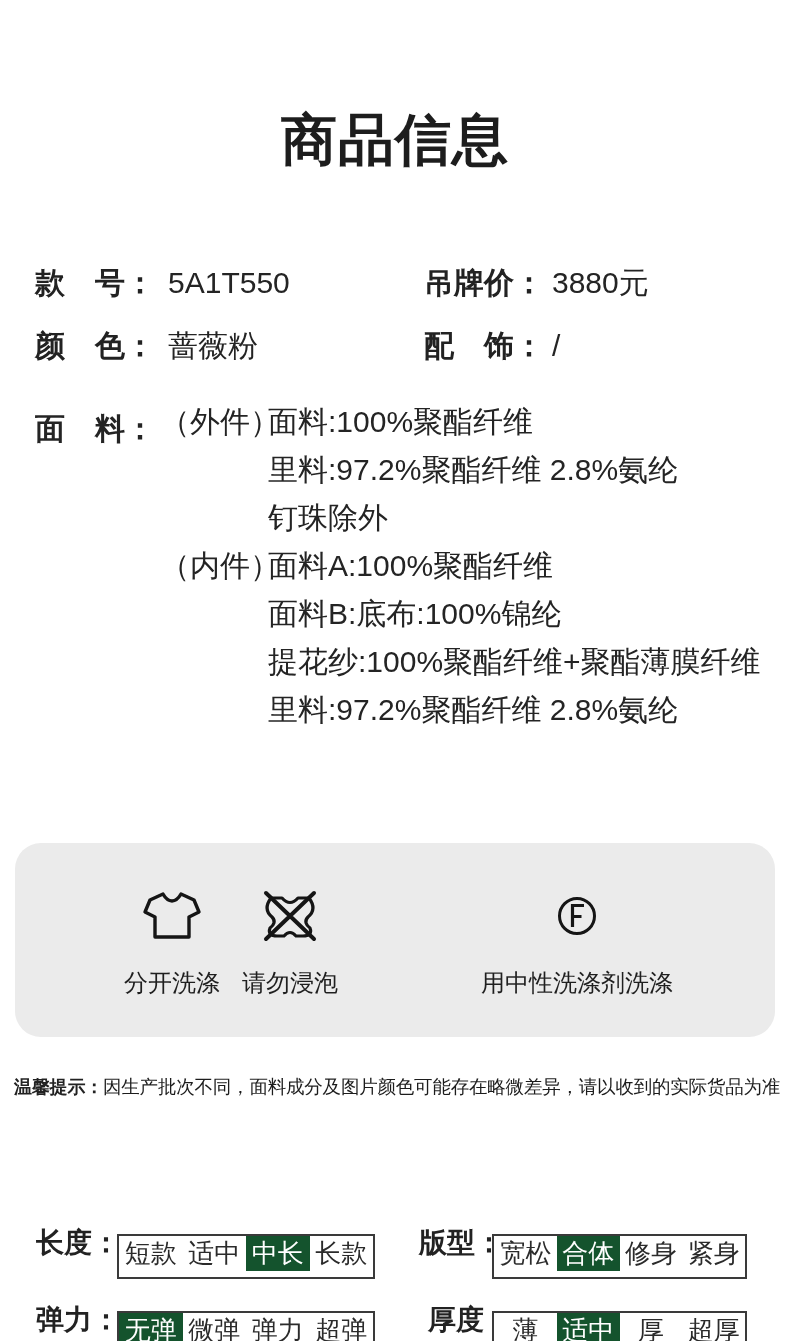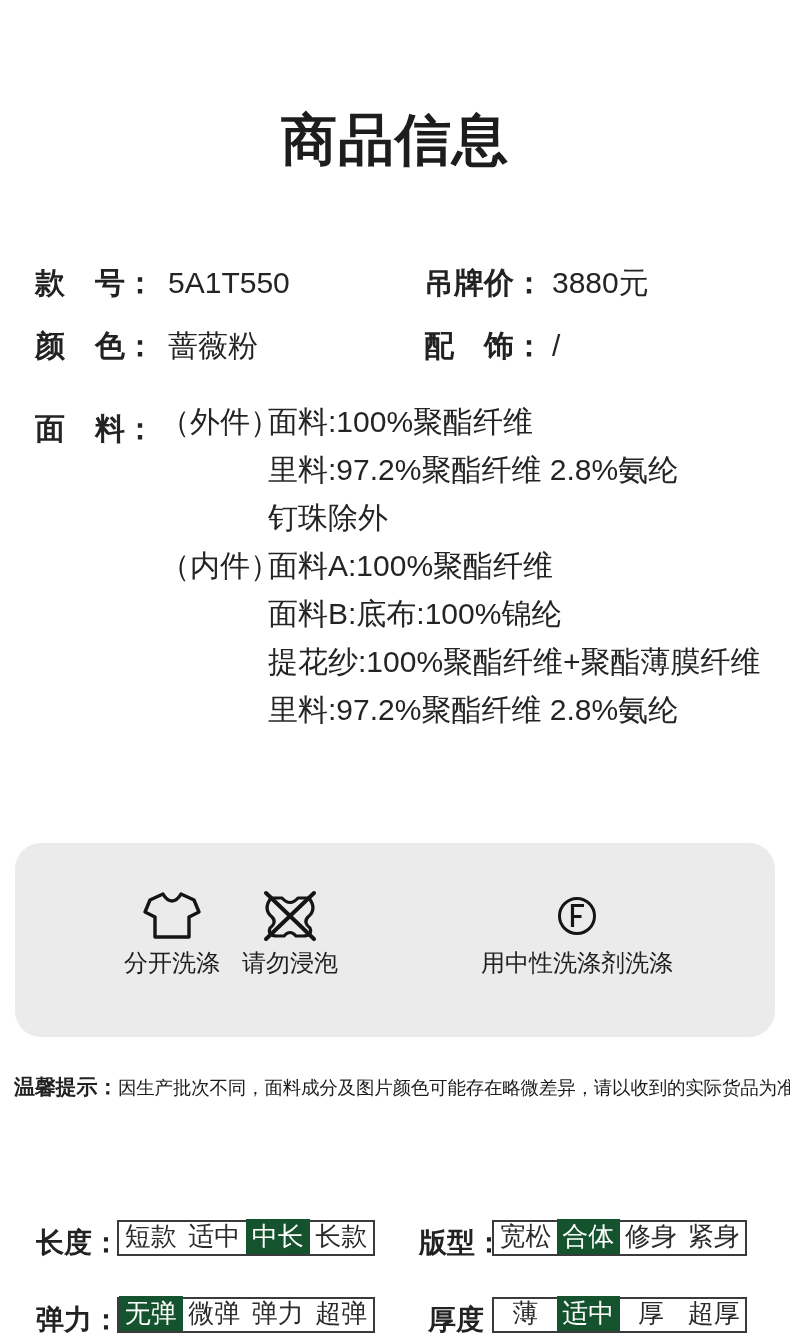--- a/index.html
+++ b/index.html
@@ -22,36 +22,36 @@
   .fab-line{font-size:30px;line-height:48px;white-space:nowrap;color:#242424;}
   .fab-prefix{font-size:30px;line-height:48px;color:#242424;}
   
   .care-panel{
     left:15px;top:843px;width:760px;height:194px;
     background:#ebebeb;border-radius:26px;
   }
   .care-item{top:886px;text-align:center;}
   .care-item svg{display:block;margin:0 auto;}
   .care-label{
-    margin-top:4px;font-size:24px;line-height:26px;color:#1f1f1f;white-space:nowrap;
+    margin-top:24px;font-size:24px;line-height:26px;color:#1f1f1f;white-space:nowrap;
   }
   
   .notice{
     left:14px;top:1074px;font-size:18.5px;line-height:26px;
     white-space:nowrap;color:#1c1c1c;letter-spacing:-0.2px;
   }
-  .notice .lbl{font-size:21px;text-align:right;}
+  .notice .lbl{font-size:18px;text-align:right;}
   
   .attr-label{
     font-size:28px;font-weight:700;height:45px;line-height:45px;
     white-space:nowrap;color:#222;
   }
   .attr-box{
-    height:36px;border:2px solid #3a3a3a;box-sizing:border-box;
-    display:flex;align-items:flex-end;background:#fff;
+    height:45px;border:2px solid #3a3a3a;box-sizing:border-box;
+    display:flex;align-items:flex-start;background:#fff;margin-top:14px;
   }
   .attr-cell{
     flex:1;display:flex;align-items:center;justify-content:center;
     font-size:26px;color:#2b2b2b;white-space:nowrap;
   }
   .attr-cell.selected{background:#14532d;color:#ffffff;}
 </style>
 </head>
 <body>
 

